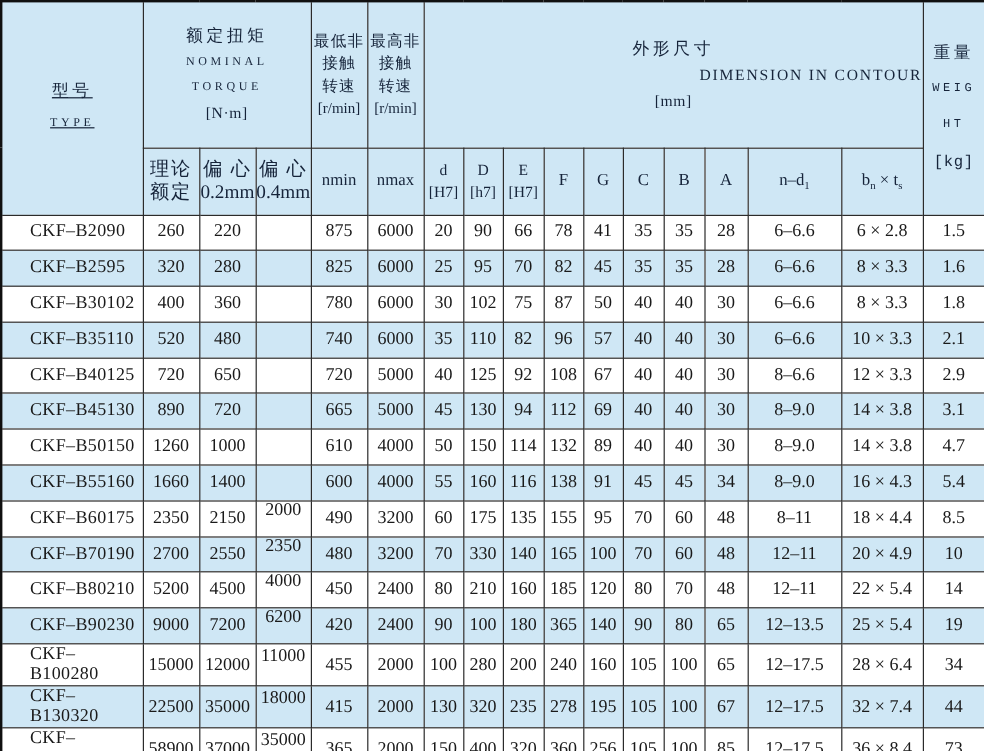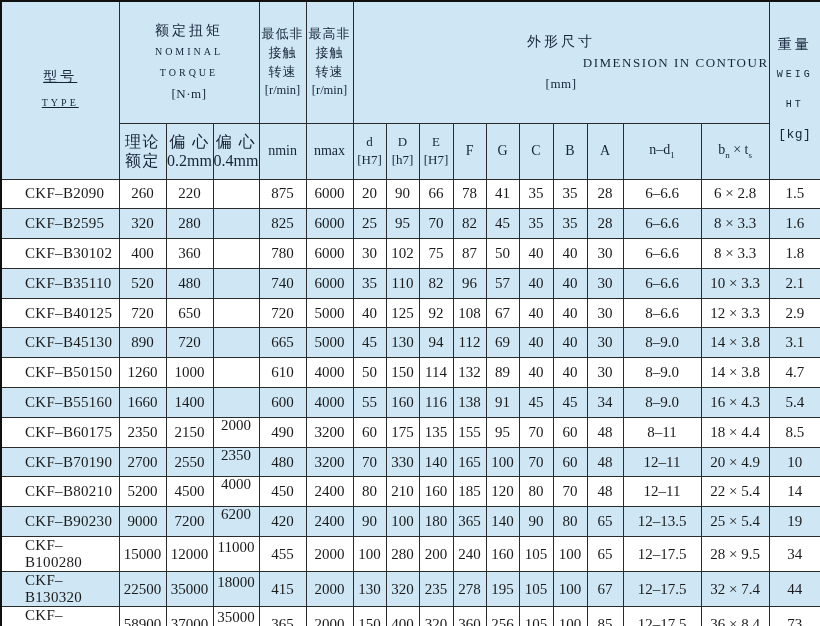--- a/index.html
+++ b/index.html
@@ -380,21 +380,21 @@
     <td><span class="cell-value">2000</span></td>
     <td><span class="cell-value">100</span></td>
     <td><span class="cell-value">280</span></td>
     <td><span class="cell-value">200</span></td>
     <td><span class="cell-value">240</span></td>
     <td><span class="cell-value">160</span></td>
     <td><span class="cell-value">105</span></td>
     <td><span class="cell-value">100</span></td>
     <td><span class="cell-value">65</span></td>
     <td><span class="cell-value">12–17.5</span></td>
-    <td><span class="cell-value">28 × 9.5</span></td>
+    <td><span class="cell-value">28 × 6.4</span></td>
     <td><span class="cell-value">34</span></td>
   </tr>
         <tr>
     <td class="type-cell"><span class="cell-value">CKF–B130320</span></td>
     <td><span class="cell-value">22500</span></td>
     <td><span class="cell-value">35000</span></td>
     <td><span class="cell-value">18000</span></td>
     <td><span class="cell-value">415</span></td>
     <td><span class="cell-value">2000</span></td>
     <td><span class="cell-value">130</span></td>

